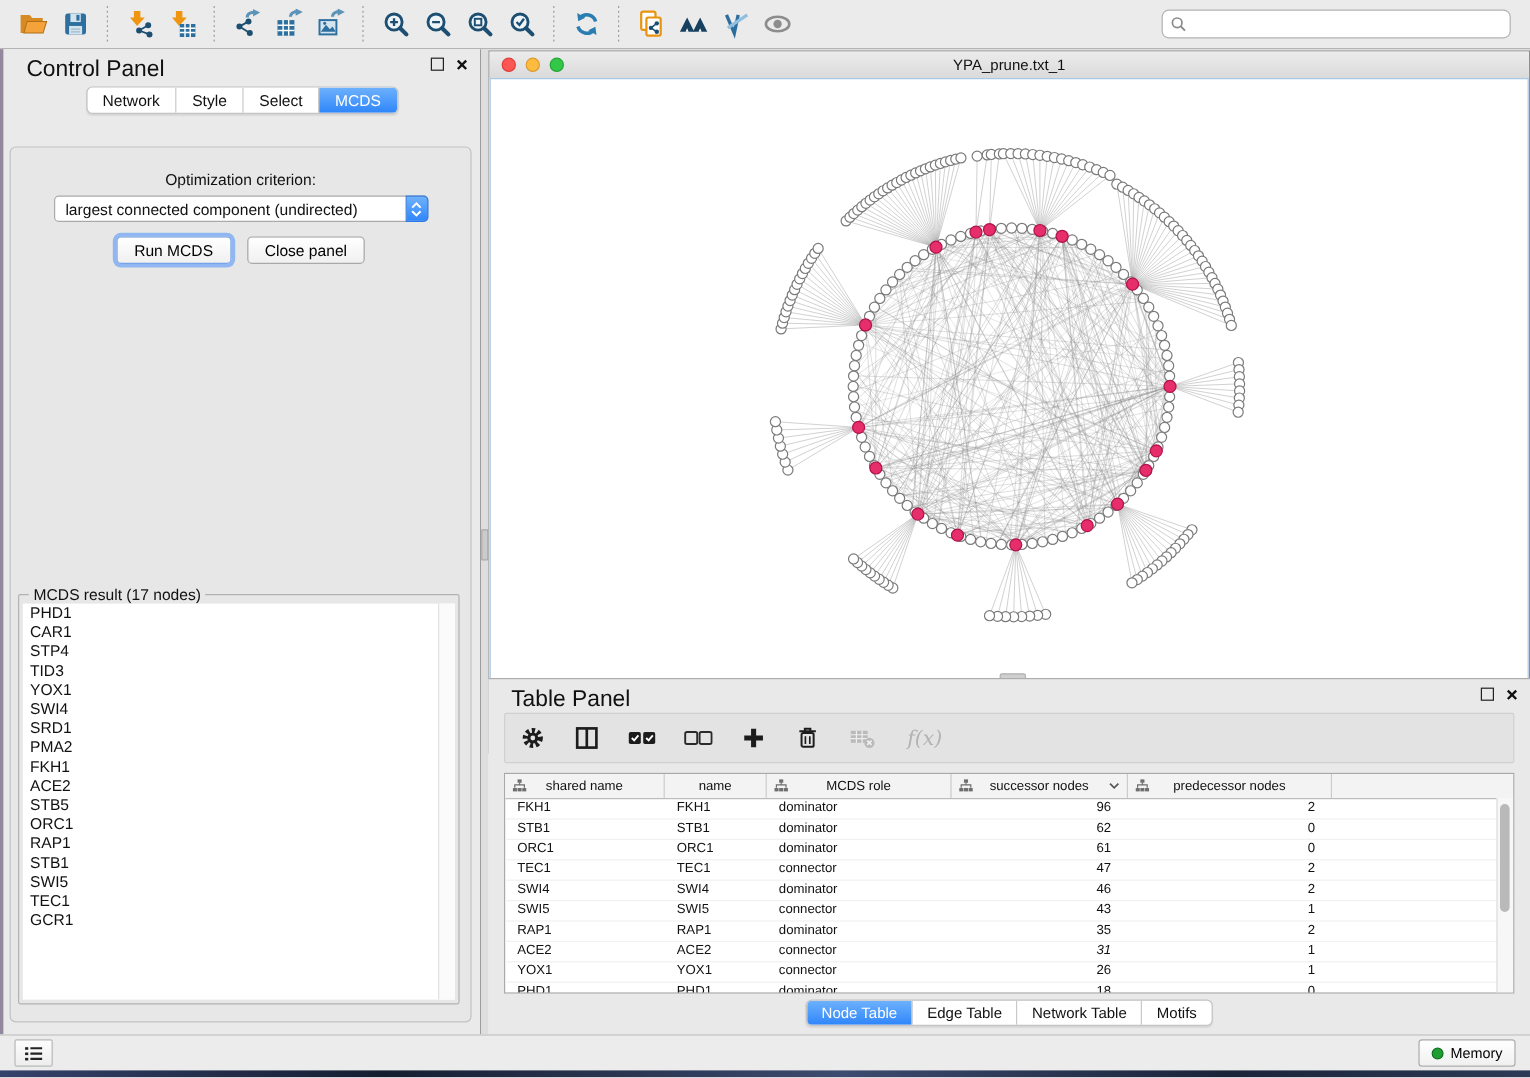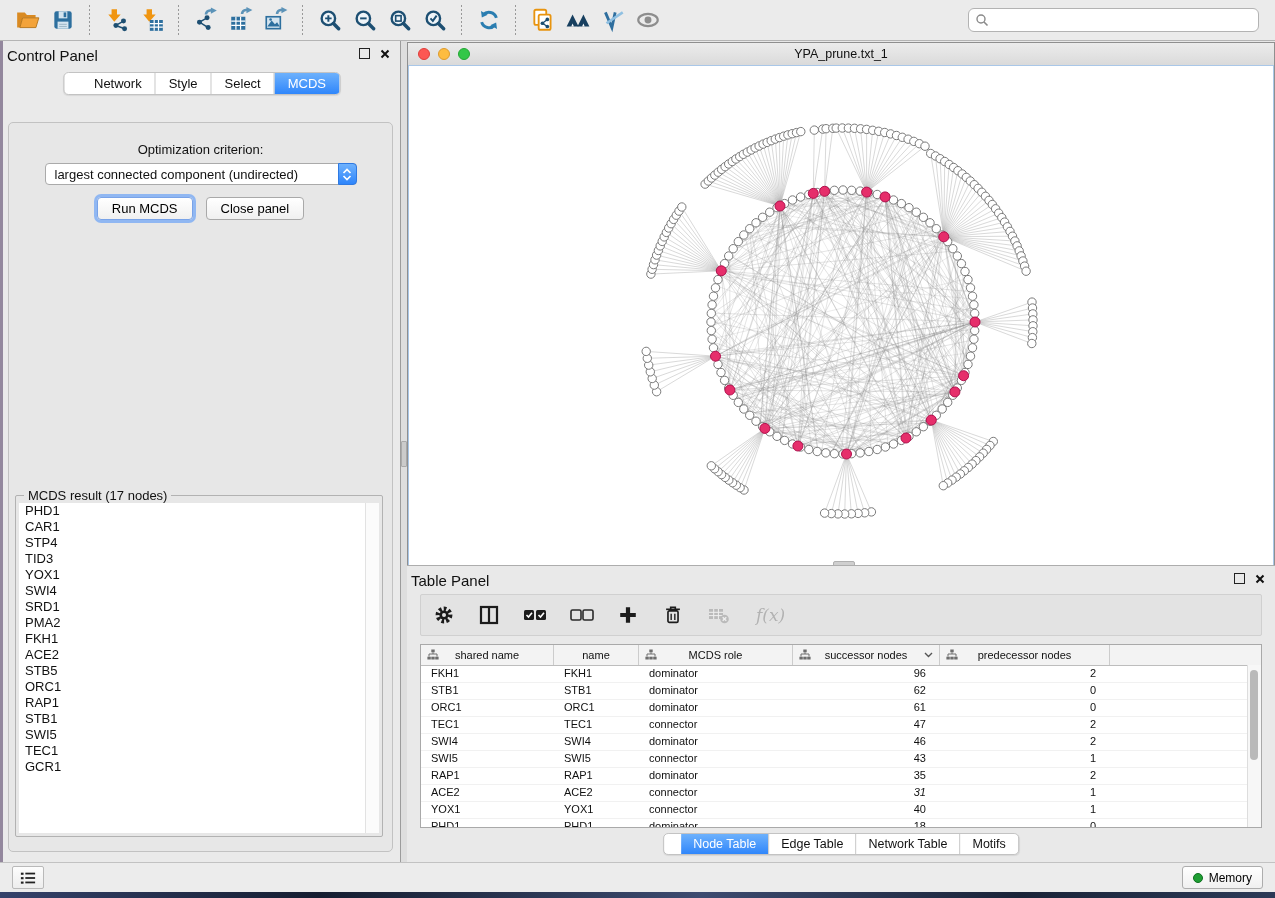--- a/index.html
+++ b/index.html
@@ -20,25 +20,25 @@
   #search-box input{border:none;outline:none;flex:1;height:18px;font-size:12px;background:transparent;}
 
   
   #left-strip{position:absolute;left:0;top:41px;width:3px;height:821px;background:#93879d;}
   #wallpaper{position:absolute;left:0;bottom:0;width:100%;height:6px;
              background:linear-gradient(90deg,#35426b,#151d30 25%,#3d4b70 55%,#1a2338 80%,#2c3a57);}
 
   
   #control-panel{position:absolute;left:3px;top:41px;width:398px;height:821px;background:#eaeaea;
                  border-right:1px solid #9c9c9c;box-sizing:border-box;}
-  .panel-title{position:absolute;left:4px;top:6px;font-size:15px;}
+  .panel-title{position:absolute;left:19px;top:6px;font-size:19px;}
   .panel-btns{position:absolute;right:10px;top:7px;display:flex;gap:10px;align-items:center;}
   #ctl-tabs{position:absolute;left:50%;top:31px;transform:translateX(-50%);z-index:2;}
   .segctl{display:inline-flex;background:#fff;border:1px solid #c3c3c3;border-radius:5px;overflow:hidden;
-          box-shadow:0 1px 1px rgba(0,0,0,.08);padding-left:17px;}
+          box-shadow:0 1px 1px rgba(0,0,0,.08);}
   .segctl .seg{padding:3px 13px;font-size:13px;color:#111;border-left:1px solid #c9c9c9;white-space:nowrap;}
   .segctl .seg:first-child{border-left:none;}
   .segctl .seg.active{background:linear-gradient(#6db1fc,#2f86fb);color:#fff;}
   #ctl-content{position:absolute;left:5px;right:7px;top:53px;bottom:10px;background:#e7e7e7;
                border:1px solid #c2c2c2;border-radius:5px;margin-top:28px;}
   #opt-label{position:absolute;left:0;right:0;top:19px;text-align:center;font-size:13px;}
   .combo{position:absolute;left:50%;top:40px;transform:translateX(-50%);width:312px;height:22px;background:#fff;
          border:1px solid #aaa;border-radius:4px;display:flex;align-items:center;box-sizing:border-box;}
   .combo .val{flex:1;font-size:13px;padding-left:9px;white-space:nowrap;overflow:hidden;}
   .combo .step{width:19px;align-self:stretch;margin:-1px -1px -1px 0;border-radius:0 4px 4px 0;
@@ -1263,21 +1263,21 @@
             <div class="td left" style="width: 133px;">ACE2</div>
             <div class="td left" style="width: 85px;">ACE2</div>
             <div class="td left" style="width: 154px;">connector</div>
             <div class="td right" style="width: 147px; font-style: italic;">31</div>
             <div class="td right" style="width: 170px;">1</div>
           </div>
           <div class="tr">
             <div class="td left" style="width: 133px;">YOX1</div>
             <div class="td left" style="width: 85px;">YOX1</div>
             <div class="td left" style="width: 154px;">connector</div>
-            <div class="td right" style="width: 147px;">40</div>
+            <div class="td right" style="width: 147px;">26</div>
             <div class="td right" style="width: 170px;">1</div>
           </div>
           <div class="tr">
             <div class="td left" style="width: 133px;">PHD1</div>
             <div class="td left" style="width: 85px;">PHD1</div>
             <div class="td left" style="width: 154px;">dominator</div>
             <div class="td right" style="width: 147px;">18</div>
             <div class="td right" style="width: 170px;">0</div>
           </div>
         </div>

